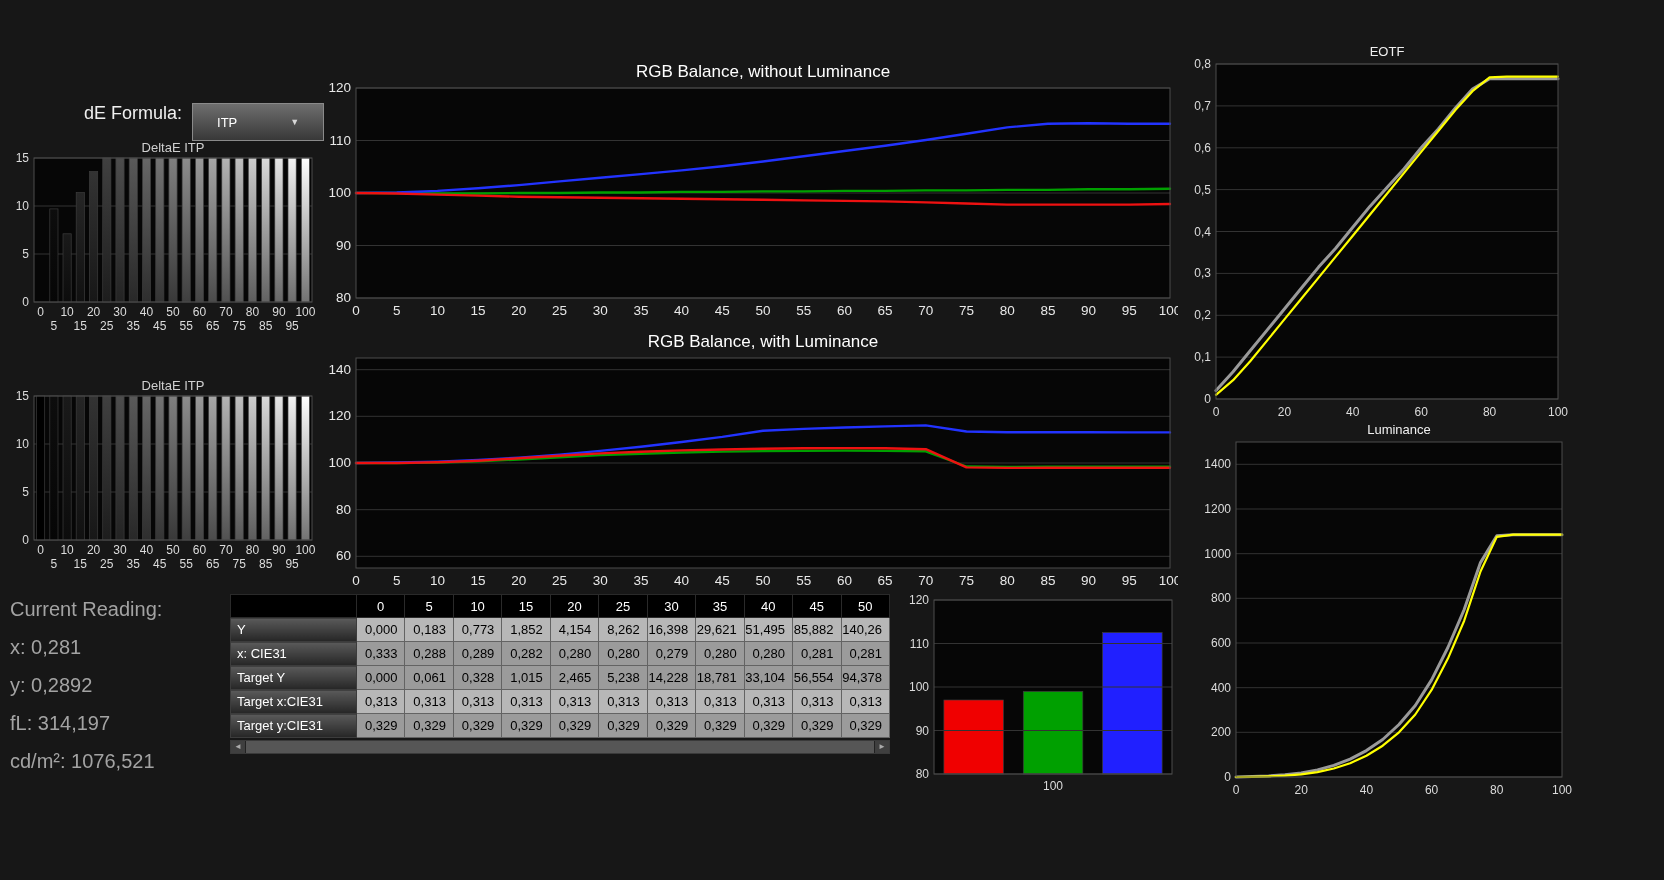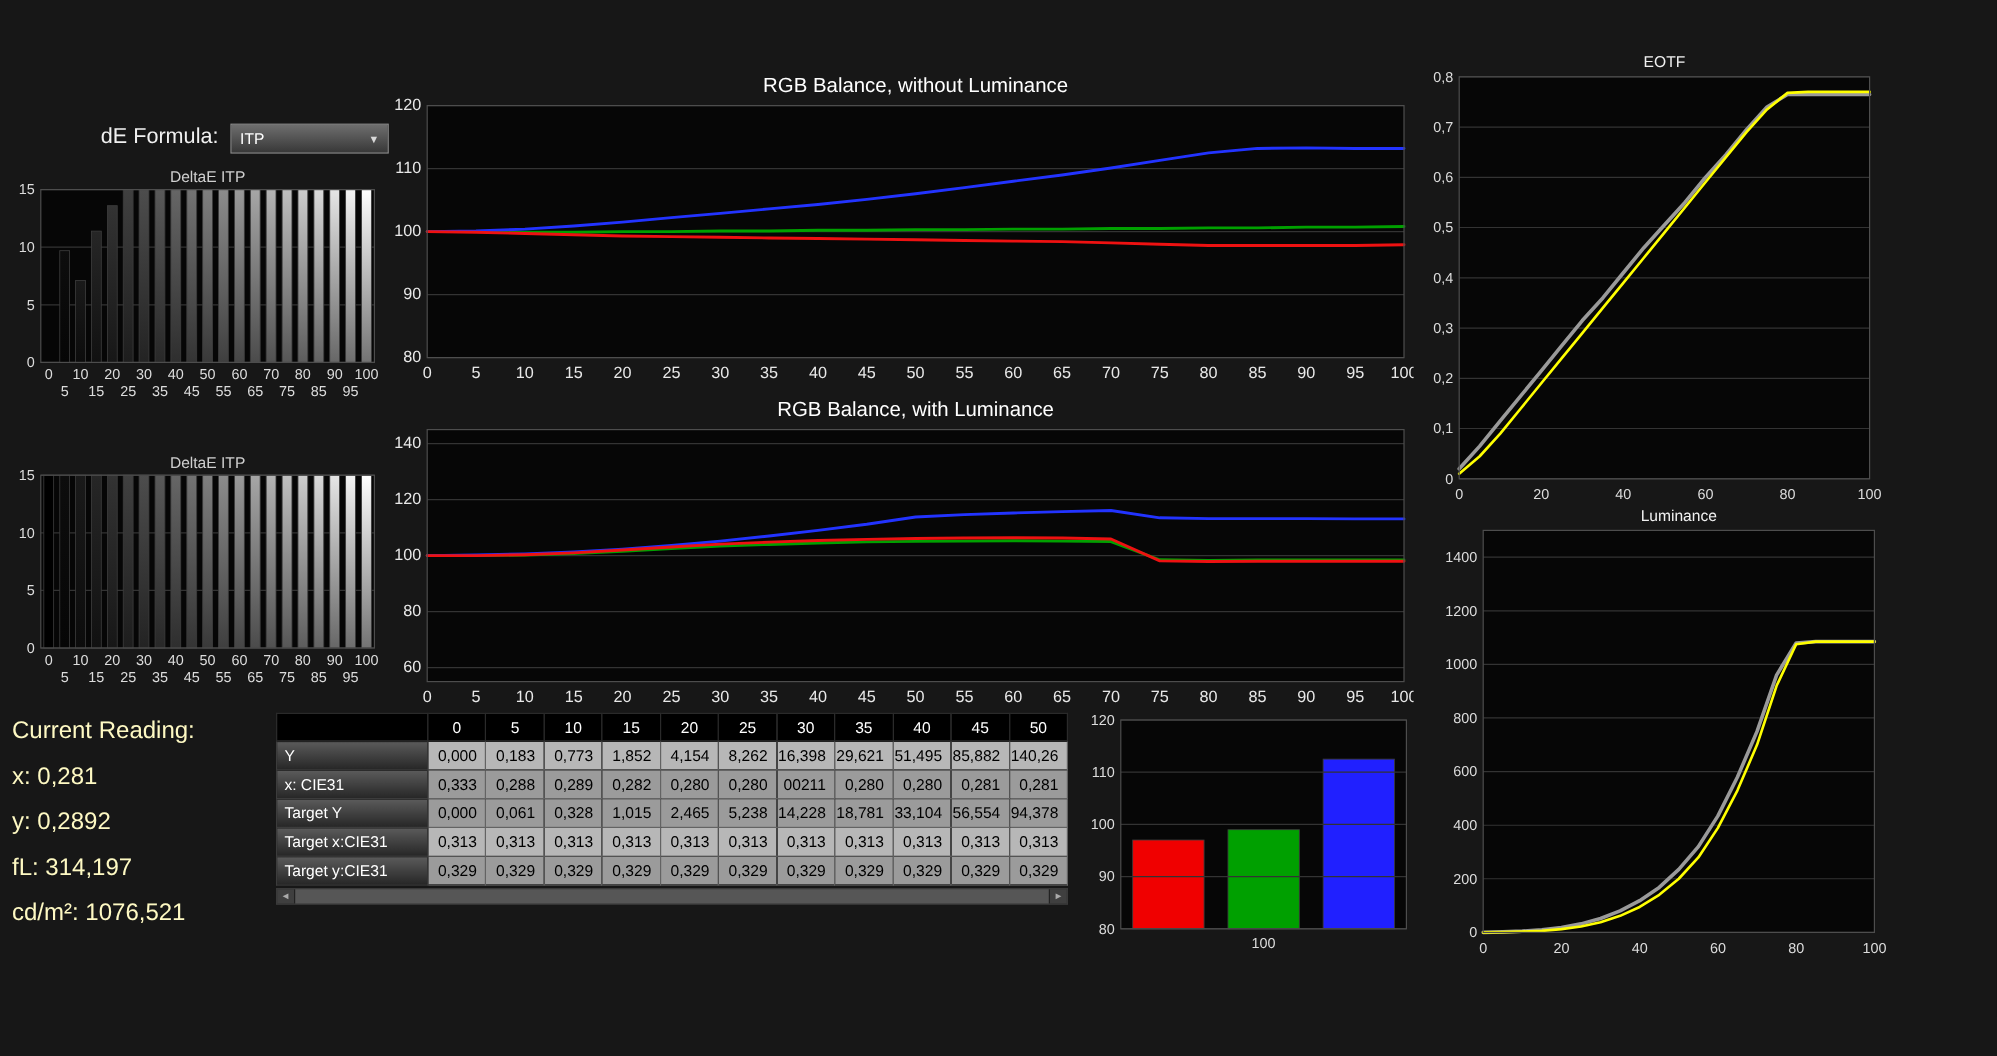--- a/index.html
+++ b/index.html
@@ -11,27 +11,27 @@
   .tick{font-size:12px;fill:#dcdcdc}
   .tick-lg{font-size:13.5px;fill:#e8e8e8}
   .t-sm{font-size:13px;fill:#cfcfcf}
   .t-md{font-size:13px;fill:#f0f0f0}
   .t-lg{font-size:17px;fill:#ffffff}
 
   .page-title{position:absolute;left:10px;top:30px;font-size:37px;color:#f4f4f4}
 
   .de-row{position:absolute;left:84px;top:103px;display:flex;gap:10px}
   .de-label{font-size:18px;color:#f0f0f0}
-  .dropdown{width:132px;height:25px;background:linear-gradient(#6e6e6e,#383838);
+  .dropdown{width:132px;height:38px;background:linear-gradient(#6e6e6e,#383838);
     border:1px solid #8a8a8a;display:flex;align-items:center;justify-content:space-between;
-    padding:0 7px;font-size:13px;color:#fff;cursor:pointer}
+    padding:0 24px;font-size:13px;color:#fff;cursor:pointer}
   .dd-arrow{font-size:9px;color:#d8d8d8}
 
   .current-reading{position:absolute;left:10px;top:598px;display:flex;flex-direction:column;gap:15px;
-    font-size:20px;color:#fef9c3}
+    font-size:20px;color:#a3a3a3}
 
   .data-table{position:absolute;left:230px;top:594px;width:660px}
   .data-table table{border-collapse:collapse;table-layout:fixed;width:660px;font-size:13px}
   .data-table th{background:#000;color:#fff;font-weight:normal;height:23px;text-align:center;
     border:1px solid #2a2a2a;overflow:hidden;white-space:nowrap}
   .data-table td{height:24px;text-align:right;padding-right:7px;border:1px solid #636363;color:#000;
     overflow:hidden;white-space:nowrap}
   .data-table td.rowlabel{background:linear-gradient(#5a5a5a,#262626);color:#fff;text-align:left;
     padding-left:6px;border:1px solid #3c3c3c}
   .data-table td.row-light{background:#b7b7b7}
@@ -531,21 +531,21 @@
             <td class="row-light">140,26</td>
           </tr>
           <tr>
             <td class="rowlabel">x: CIE31</td>
             <td class="row-dark">0,333</td>
             <td class="row-dark">0,288</td>
             <td class="row-dark">0,289</td>
             <td class="row-dark">0,282</td>
             <td class="row-dark">0,280</td>
             <td class="row-dark">0,280</td>
-            <td class="row-dark">00211</td>
+            <td class="row-dark">0,279</td>
             <td class="row-dark">0,280</td>
             <td class="row-dark">0,280</td>
             <td class="row-dark">0,281</td>
             <td class="row-dark">0,281</td>
           </tr>
           <tr>
             <td class="rowlabel">Target Y</td>
             <td class="row-dark">0,000</td>
             <td class="row-dark">0,061</td>
             <td class="row-dark">0,328</td>

